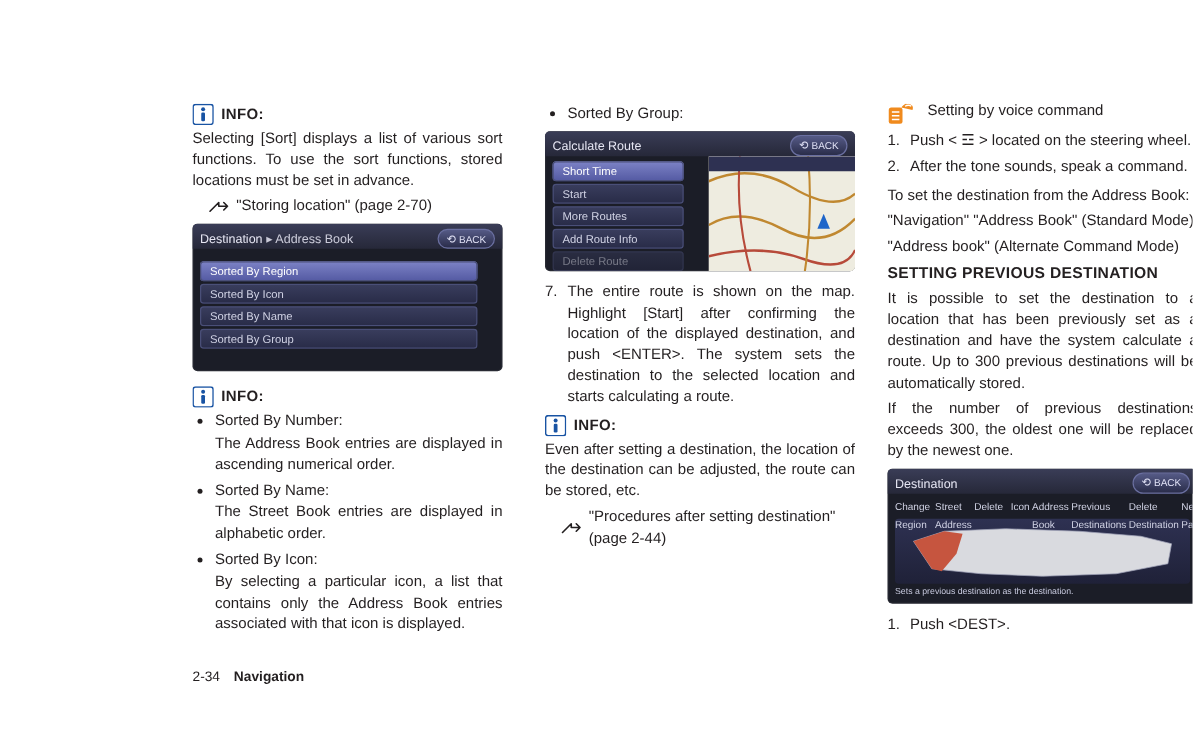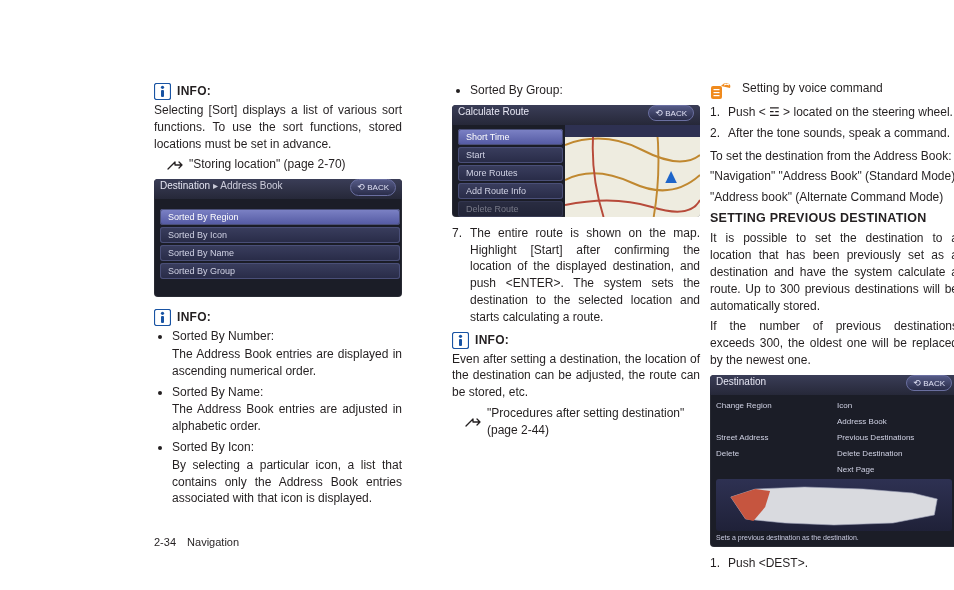--- a/index.html
+++ b/index.html
@@ -1,19 +1,19 @@
 <!DOCTYPE html>
 <html><head>
 <meta charset="utf-8">
 <style>
 html,body{margin:0;padding:0;background:#fff;color:#231f20;font-family:Helvetica,Arial,sans-serif}
 #page{position:relative;width:842px;height:590px;margin:0 auto;font-size:12px;line-height:1.40}
 .col{position:absolute;width:248px}
 #col1{left:98px;top:80px}
-#col2{left:396px;top:80px}
+#col2{left:380px;top:80px}
 #col3{left:654px;top:80px}
 
 
 .info{display:flex;align-items:flex-start;margin:3px 0 2px 0;font-weight:bold}
 .info svg{flex:0 0 auto;margin-right:6px}
 .info-title{letter-spacing:0.3px}
 .body{margin:0 0 4px 0;text-align:justify}
 .xref{display:flex;align-items:center;margin:2px 0 4px 12px}
 .xref svg{flex:0 0 auto;margin-right:5px}
 ul.bul{list-style:disc;margin:2px 0 2px 18px;padding:0}
@@ -22,42 +22,42 @@
 .voice{display:flex;align-items:flex-start;font-weight:normal;margin-bottom:4px}
 .voice svg{flex:0 0 auto;margin-right:8px}
 ol.num{list-style:none;margin:2px 0 6px 0;padding:0;counter-reset:n}
 ol.num>li{counter-increment:n;display:flex;margin-bottom:4px}
 ol.num>li::before{content:counter(n)".";width:18px;flex:0 0 18px}
 ol.num.start4>li{counter-increment:n 4}
 ol.num>li>span{flex:1;text-align:justify}
 h2.sec{font-size:12.5px;font-weight:bold;letter-spacing:0.02em;margin:1px 0 3px 0;text-transform:uppercase}
 #footer{position:absolute;left:98px;bottom:40px;font-size:11px}
 #footer .pg{display:inline-block;margin-right:8px}
-#footer .cat{font-weight:normal}
+#footer .cat{font-weight:bold}
 
 
 .shot{position:relative;border-radius:4px;overflow:hidden;background:#1b1d27;color:#d0d2e4;
       box-shadow:inset 0 0 0 1px rgba(255,255,255,.06);margin:6px 0 8px 0}
-.shot .titlebar{display:flex;align-items:flex-start;height:20px;padding:0 6px;
+.shot .titlebar{display:flex;align-items:flex-end;height:20px;padding:0 6px;
   background:linear-gradient(#3a3d57,#262839);font-size:10px;color:#e6e6f3}
 .shot .titlebar .bc{opacity:.85;margin-left:3px}
 .shot .back{margin-left:auto;font-size:8px;padding:1px 6px;border-radius:9px;
   background:linear-gradient(#555a86,#2a2d4a);border:1px solid #6a6fa0;color:#dfe0f4}
 .shot .back::before{content:"⟲ ";font-size:9px}
-.menu{padding:4px 2px 6px 6px}
+.menu{padding:4px 20px 6px 6px}
 .menu .row{height:16px;line-height:16px;font-size:9px;padding:0 8px;border-radius:3px;
   background:linear-gradient(#3a3e5e,#282b47);margin-bottom:2px;box-shadow:0 0 0 1px #4a4f78 inset}
 .menu .row.sel{background:linear-gradient(#7d83c6,#5359a2);color:#fff}
 .menu .row.dis{opacity:.5}
 .split{display:flex;height:92px}
 .split .menu{flex:0 0 105px}
 .split .map{flex:1;background:#e9e8df}
 .split .map svg{width:100%;height:100%;display:block}
 .destshot .grid{display:flex;padding:4px 6px 2px 6px;gap:6px}
-.destshot .grid .left,.destshot .grid .right{flex:1;display:flex;flex-direction:column;gap:2px}
+.destshot .grid .left,.destshot .grid .right{flex:1;display:flex;flex-direction:row;gap:2px}
 .destshot .grid .row{height:14px;line-height:14px;font-size:8px}
 .destshot .usa{height:52px;margin:0 6px 2px 6px;border-radius:3px;overflow:hidden;
   background:linear-gradient(#2e3152,#1f2138)}
 .destshot .usa svg{width:100%;height:100%;display:block}
 .destshot .hint{font-size:7px;padding:0 6px 4px 6px;color:#c8cadf}
 </style>
 </head>
 <body>
 
 <div id="page">
@@ -96,21 +96,21 @@
     <div class="info" style="margin-top:12px">
       <svg width="17" height="17" viewBox="0 0 17 17">
         <rect x="0.5" y="0.5" width="16" height="16" rx="2" fill="#fff" stroke="#1853a3" stroke-width="1.2"></rect>
         <circle cx="8.5" cy="4.3" r="1.6" fill="#1853a3"></circle>
           <rect x="7" y="7" width="3" height="7" rx="1" fill="#1853a3"></rect>
       </svg>
       <span class="info-title">INFO:</span>
     </div>
     <ul class="bul" id="c1-list">
         <li><span>Sorted By Number:</span><span class="sub">The Address Book entries are displayed in ascending numerical order.</span></li>
-        <li><span>Sorted By Name:</span><span class="sub">The Address Book entries are adjusted in alphabetic order.</span></li>
+        <li><span>Sorted By Name:</span><span class="sub">The Street Book entries are displayed in alphabetic order.</span></li>
         <li><span>Sorted By Icon:</span><span class="sub">By selecting a particular icon, a list that contains only the Address Book entries associated with that icon is displayed.</span></li>
       </ul>
   </div>
 
   <div class="col" id="col2">
     <ul class="bul">
       <li>
         <span>Sorted By Group:</span>
       </li>
     </ul>

